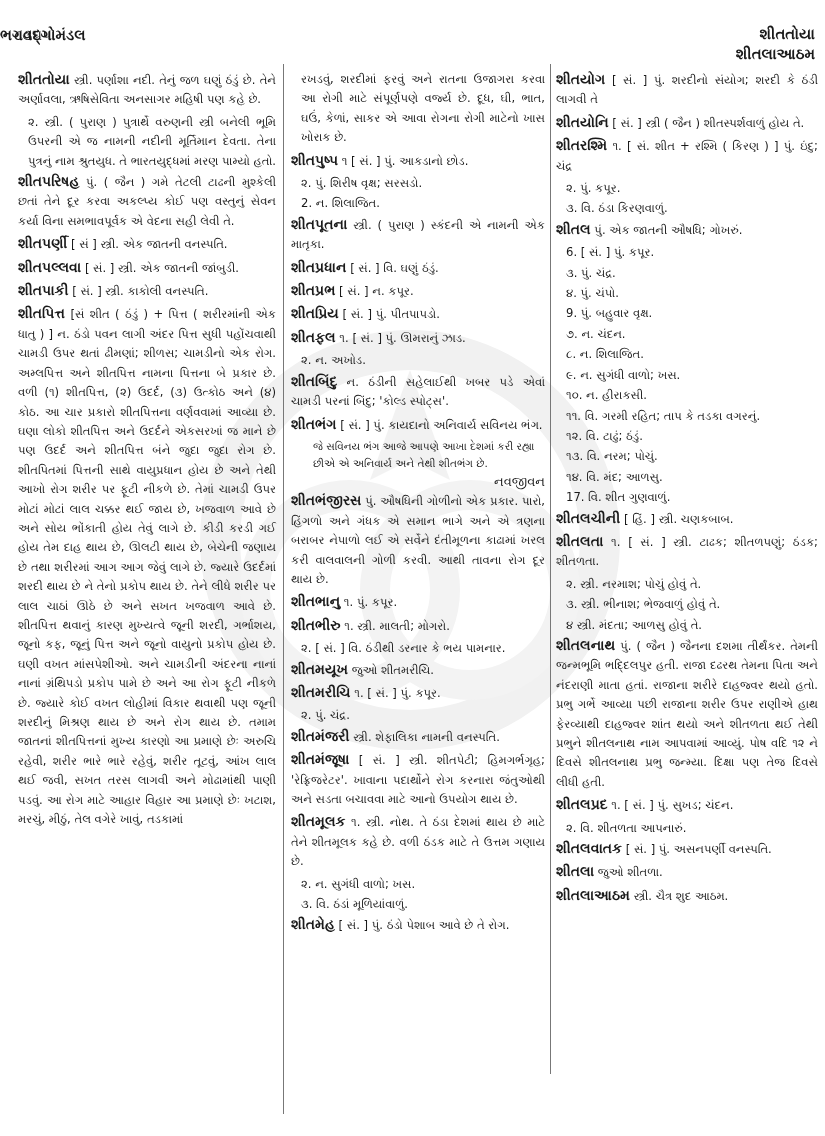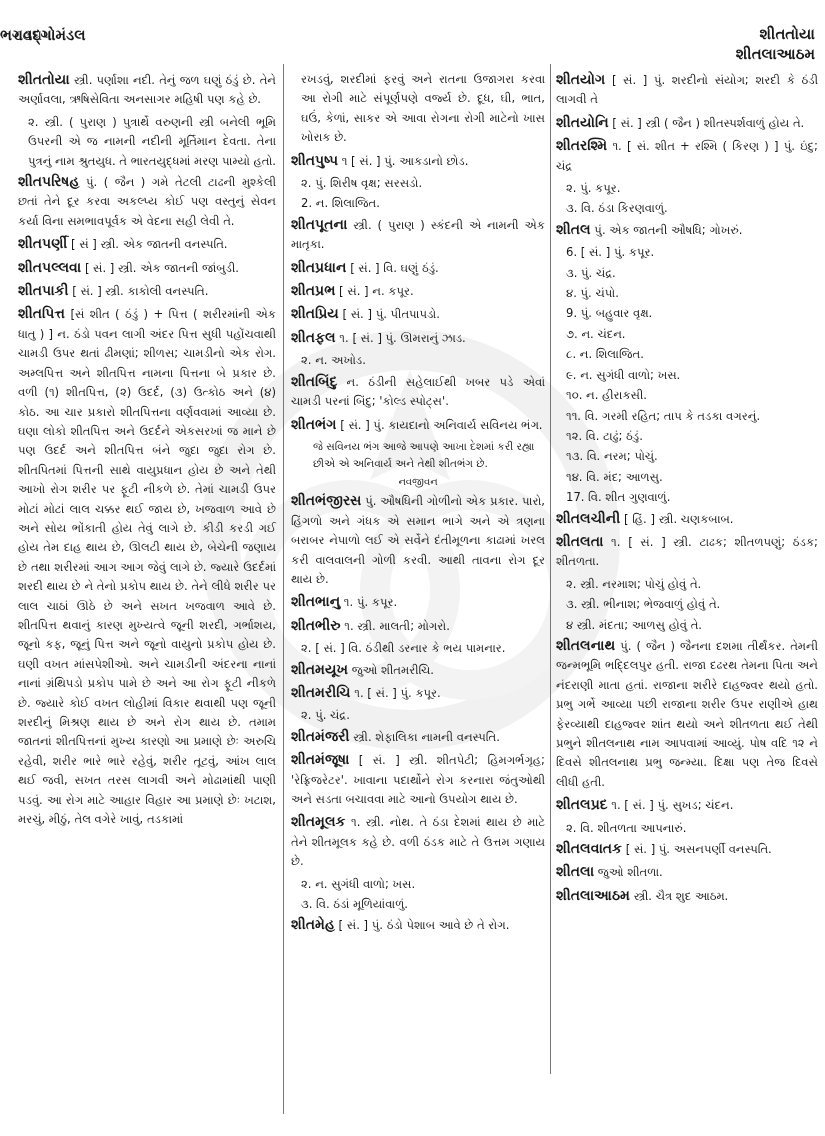--- a/index.html
+++ b/index.html
@@ -26,21 +26,21 @@
   .col3 { left: 556px; width: 262px; }
   .divider { position: absolute; top: 64px; width: 1px; background: #777; }
   .div1 { left: 283px; height: 1050px; }
   .div2 { left: 550px; height: 1010px; }
   .entry { margin: 0 0 3px 0; text-align: justify; }
   .entry .hw { font-weight: bold; font-size: 14px; }
   .entry .body { }
   .sense { padding-left: 10px; margin: 0 0 1px 0; text-align: justify; }
   .cont { padding-left: 10px; text-align: justify; }
   .quote { padding-left: 22px; font-size: 10.5px; line-height: 17px; }
-  .quote-src { text-align: center; font-size: 10px; }
+  .quote-src { text-align: right; font-size: 13px; }
 </style>
 </head>
 <body>
 
 <svg class="watermark" viewBox="0 0 420 420">
   <circle cx="210" cy="210" r="190" fill="none" stroke="#f1f1f1" stroke-width="40"></circle>
   <circle cx="150" cy="260" r="95" fill="none" stroke="#f3f3f3" stroke-width="30"></circle>
   <circle cx="270" cy="260" r="95" fill="none" stroke="#f3f3f3" stroke-width="30"></circle>
   <path d="M210 40 L250 150 L210 130 L170 150 Z" fill="#f2f2f2"></path>
 </svg>

